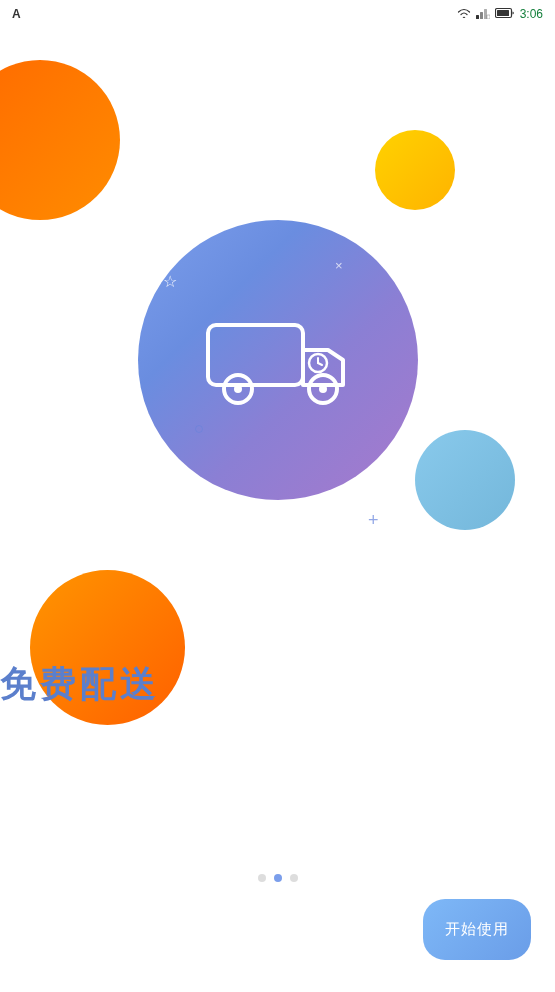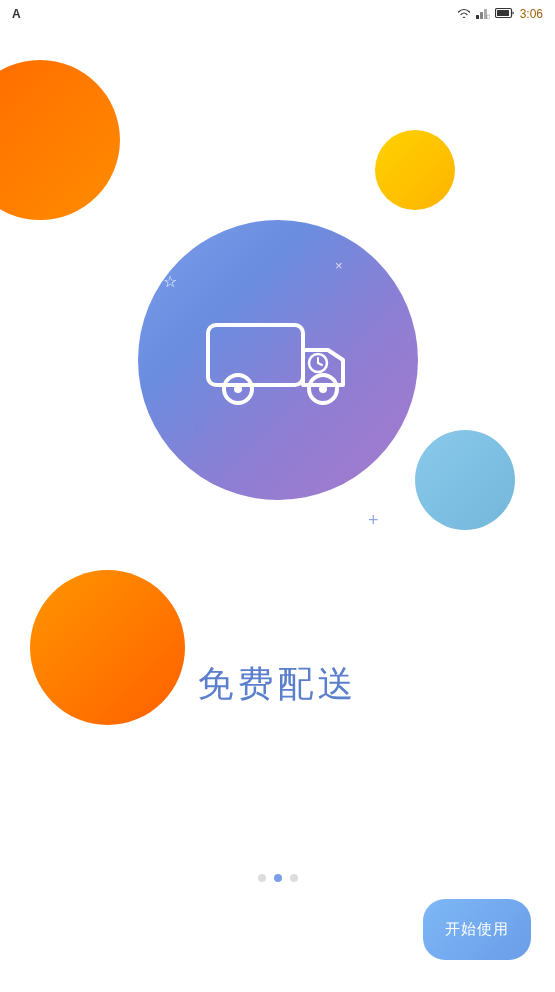--- a/index.html
+++ b/index.html
@@ -31,21 +31,21 @@
       font-size: 12px;
       font-weight: bold;
       color: #333;
     }
 
     .status-bar-right {
       display: flex;
       align-items: center;
       gap: 5px;
       font-size: 12px;
-      color: #a16207;
+      color: #15803d;
     }
 
     
     .circle-orange-top {
       position: absolute;
       top: 60px;
       left: -40px;
       width: 160px;
       height: 160px;
       border-radius: 50%;
@@ -139,23 +139,22 @@
       font-size: 18px;
       font-weight: 300;
     }
 
     
     .main-title {
       position: absolute;
       top: 660px;
       left: 0;
       right: 0;
-      text-align: center;
       font-size: 36px;
-      font-weight: 400;
+      font-weight: 700;
       color: #5b7fcc;
       letter-spacing: 4px;
     }
 
     
     .pagination-dots {
       position: absolute;
       bottom: 110px;
       left: 0;
       right: 0;

